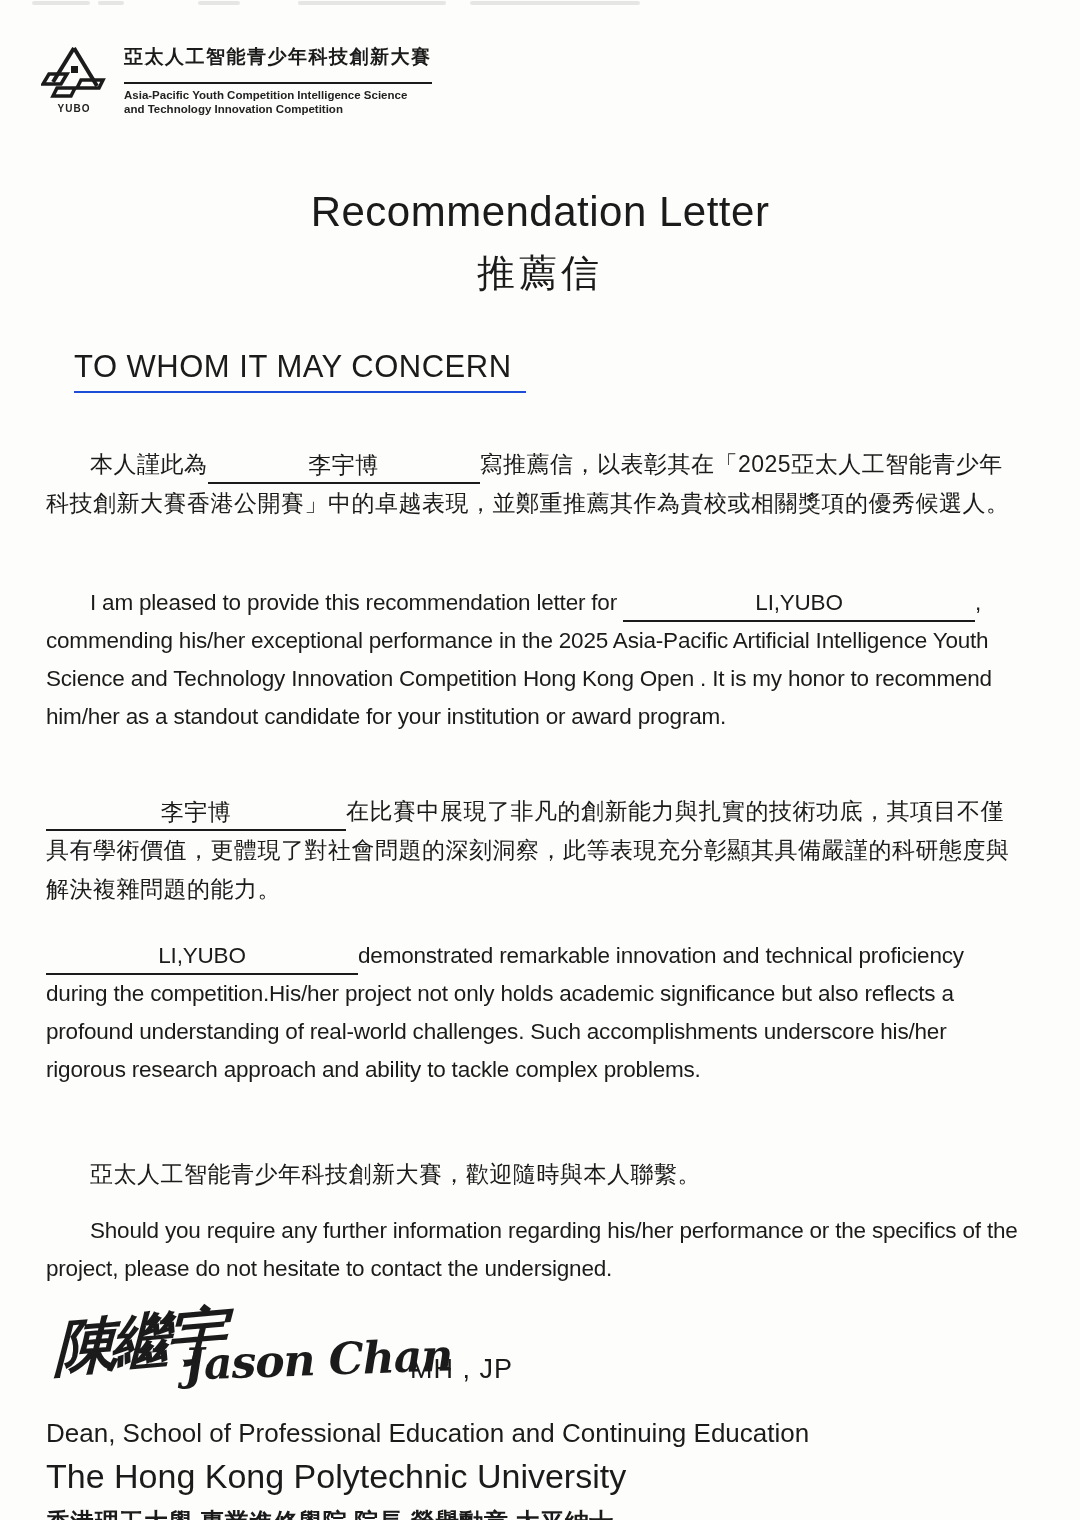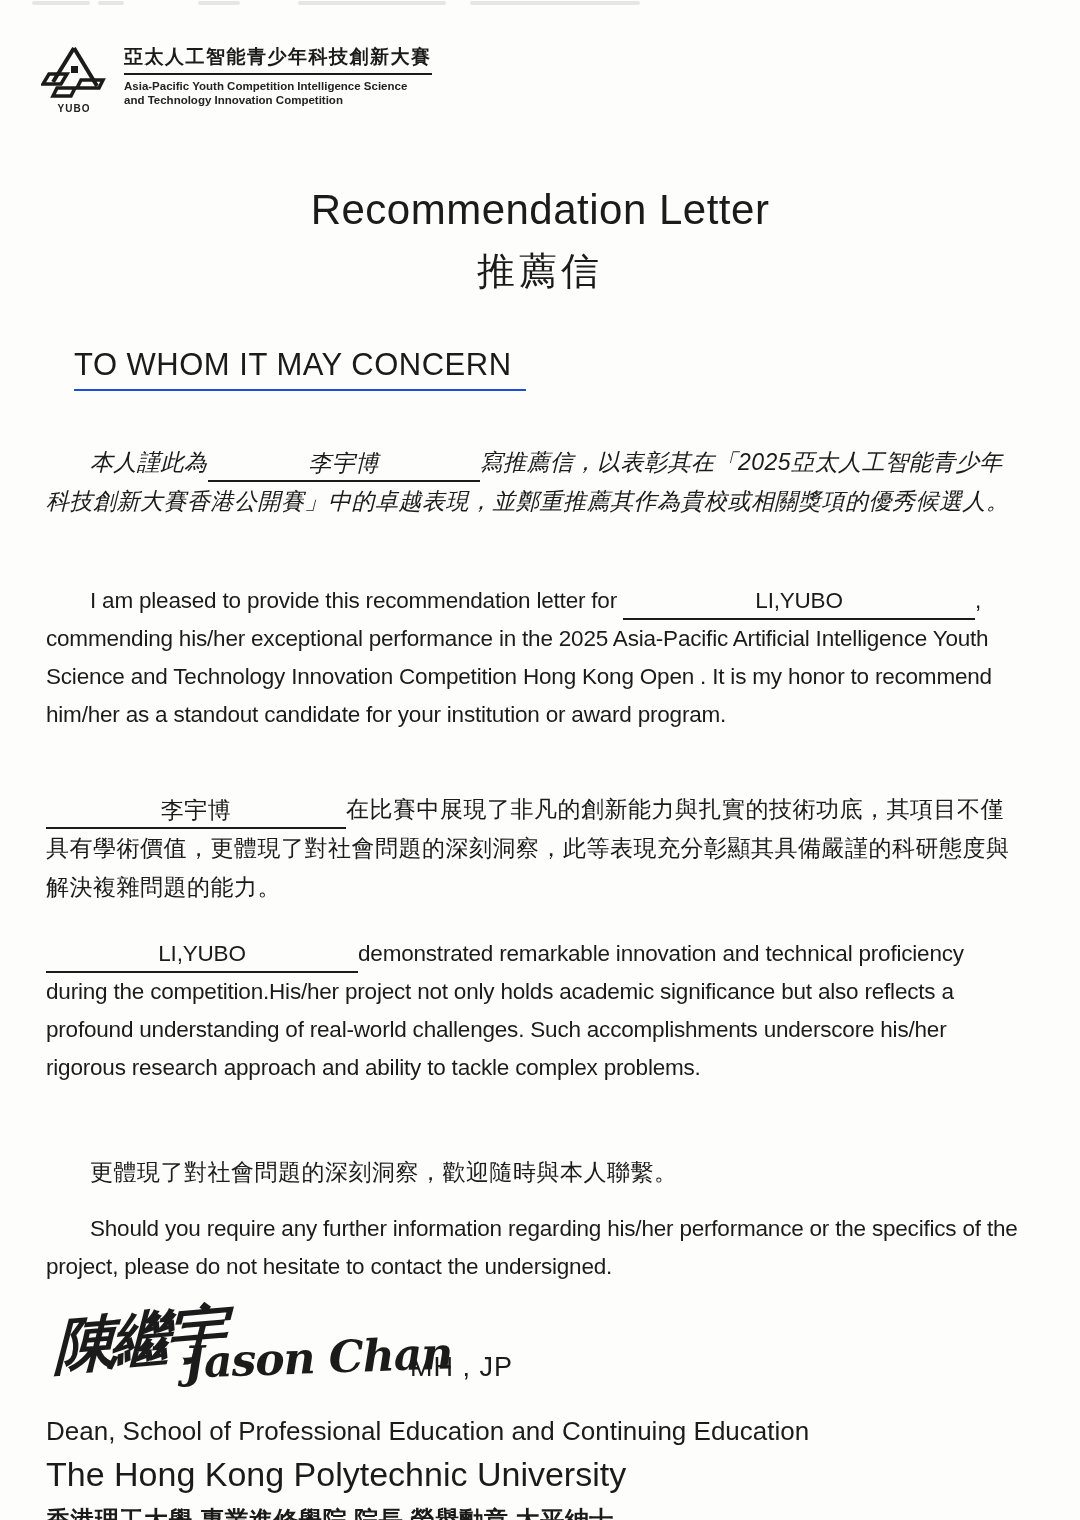--- a/index.html
+++ b/index.html
@@ -16,40 +16,40 @@
   .scan-artifacts { position:absolute; top:0; left:0; width:100%; height:8px; }
   .scan-artifacts i { position:absolute; top:1px; height:4px; background:#c9c9c9; opacity:.45; border-radius:2px; }
 
   .content { padding:0 58px 0 46px; }
 
   
   .letterhead { display:flex; align-items:flex-start; margin:44px 0 0 38px; }
   .logo-mark { width:72px; text-align:center; margin-right:14px; }
   .logo-mark svg { display:block; margin:0 auto; }
   .logo-acronym { font-size:10px; font-weight:bold; letter-spacing:1px; color:#222; margin-top:1px; }
-  .org-zh { font-size:19px; font-weight:bold; letter-spacing:1.5px; border-bottom:2px solid #1b1b1b; padding-bottom:3px; display:inline-block; }
+  .org-zh { font-size:19px; font-weight:bold; letter-spacing:1.5px; border-bottom:2px solid #1b1b1b; padding-bottom:12px; display:inline-block; }
   .org-en { font-size:11.5px; font-weight:bold; line-height:14px; margin-top:4px; color:#222; }
 
   
   .title-en { text-align:center; font-size:42px; font-weight:normal; letter-spacing:0.5px; margin-top:72px; }
   .title-zh { text-align:center; font-size:38px; font-weight:normal; letter-spacing:4px; margin-top:12px; }
 
   .salutation-row { margin-top:50px; }
   .salutation {
     display:inline-block; font-size:31px; letter-spacing:0.5px;
     border-bottom:2px solid #1d4ed8; padding:0 14px 6px 0;margin-left:28px;
   }
 
   p { margin:0; }
   .zh { font-size:23px; line-height:39px; word-break:break-all; letter-spacing:0.5px; }
   .en { font-size:22.5px; line-height:38px; letter-spacing:-0.2px; }
   .indent-zh { text-indent:44px; }
   .indent-en { text-indent:44px; }
 
-  .p1 { margin-top:52px;font-style:italic; }
+  .p1 { margin-top:52px; }
   .p2 { margin-top:61px; }
   .p3 { margin-top:56px; }
   .p4 { margin-top:28px; }
   .p5 { margin-top:66px; }
   .p6 { margin-top:18px; }
 
   .blank {
     display:inline-block;
     border-bottom:2px solid #1b1b1b;
     text-align:center;
@@ -132,21 +132,21 @@
     </div>
 
     <p class="zh indent-zh p1"><span>本人謹此為</span><span class="blank blank-p1"><span>李宇博</span></span><span>寫推薦信，以表彰其在「2025亞太人工智能青少年科技創新大賽香港公開賽」中的卓越表現，並鄭重推薦其作為貴校或相關獎項的優秀候選人。</span></p>
 
     <p class="en indent-en p2"><span>I am pleased to provide this recommendation letter for</span> <span class="blank blank-p2"><span>LI,YUBO</span></span><span>,</span> <span>commending his/her exceptional performance in the 2025 Asia-Pacific Artificial Intelligence Youth Science and Technology Innovation Competition Hong Kong Open . It is my honor to recommend him/her as a standout candidate for your institution or award program.</span></p>
 
     <p class="zh p3"><span class="blank blank-p3"><span>李宇博</span></span><span>在比賽中展現了非凡的創新能力與扎實的技術功底，其項目不僅具有學術價值，更體現了對社會問題的深刻洞察，此等表現充分彰顯其具備嚴謹的科研態度與解決複雜問題的能力。</span></p>
 
     <p class="en p4"><span class="blank blank-p4"><span>LI,YUBO</span></span><span>demonstrated remarkable innovation and technical proficiency during the competition.His/her project not only holds academic significance but also reflects a profound understanding of real-world challenges. Such accomplishments underscore his/her rigorous research approach and ability to tackle complex problems.</span></p>
 
-    <p class="zh indent-zh p5">更體現了對社會問題的深刻洞察，歡迎隨時與本人聯繫。</p>
+    <p class="zh indent-zh p5">亞太人工智能青少年科技創新大賽，歡迎隨時與本人聯繫。</p>
 
     <p class="en indent-en p6">Should you require any further information regarding his/her performance or the specifics of the project, please do not hesitate to contact the undersigned.</p>
 
     <div class="signature-row">
       <span class="sig-zh">陳繼宇</span>
       <span class="sig-en">Jason Chan</span>
       <span class="sig-honors">MH , JP</span>
     </div>
 
     <div class="role-line1">Dean, School of Professional Education and Continuing Education</div>

